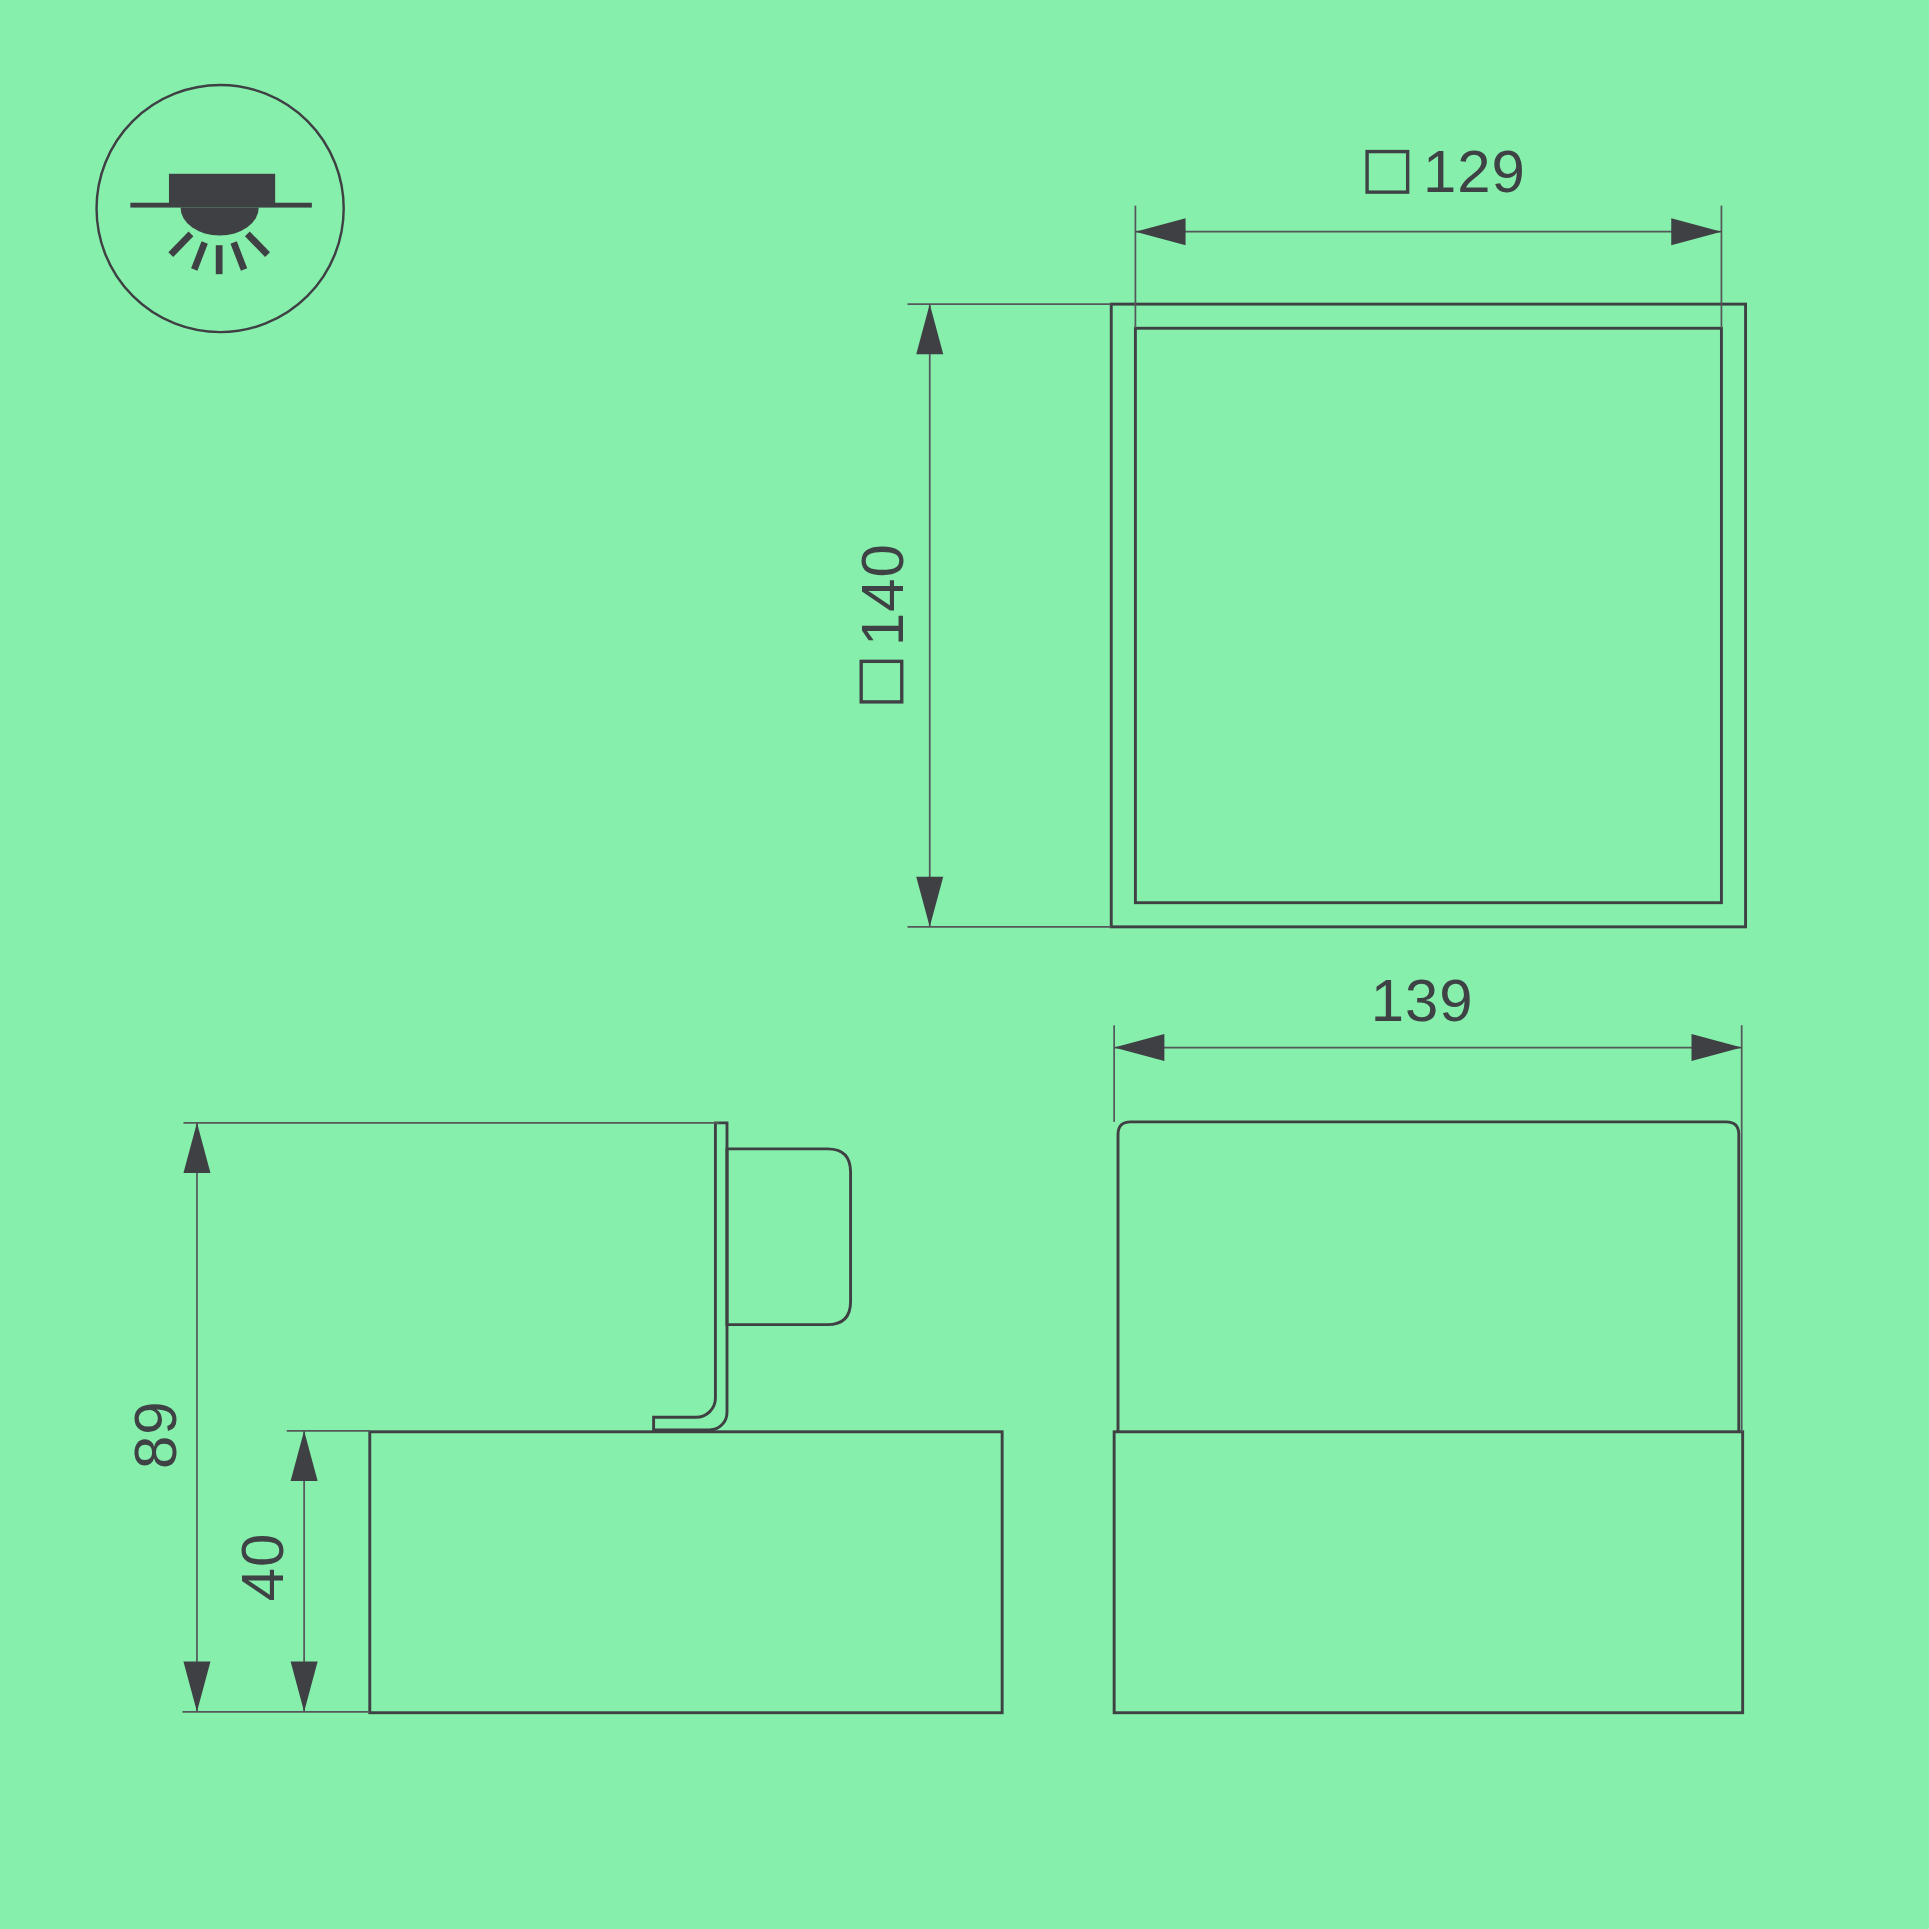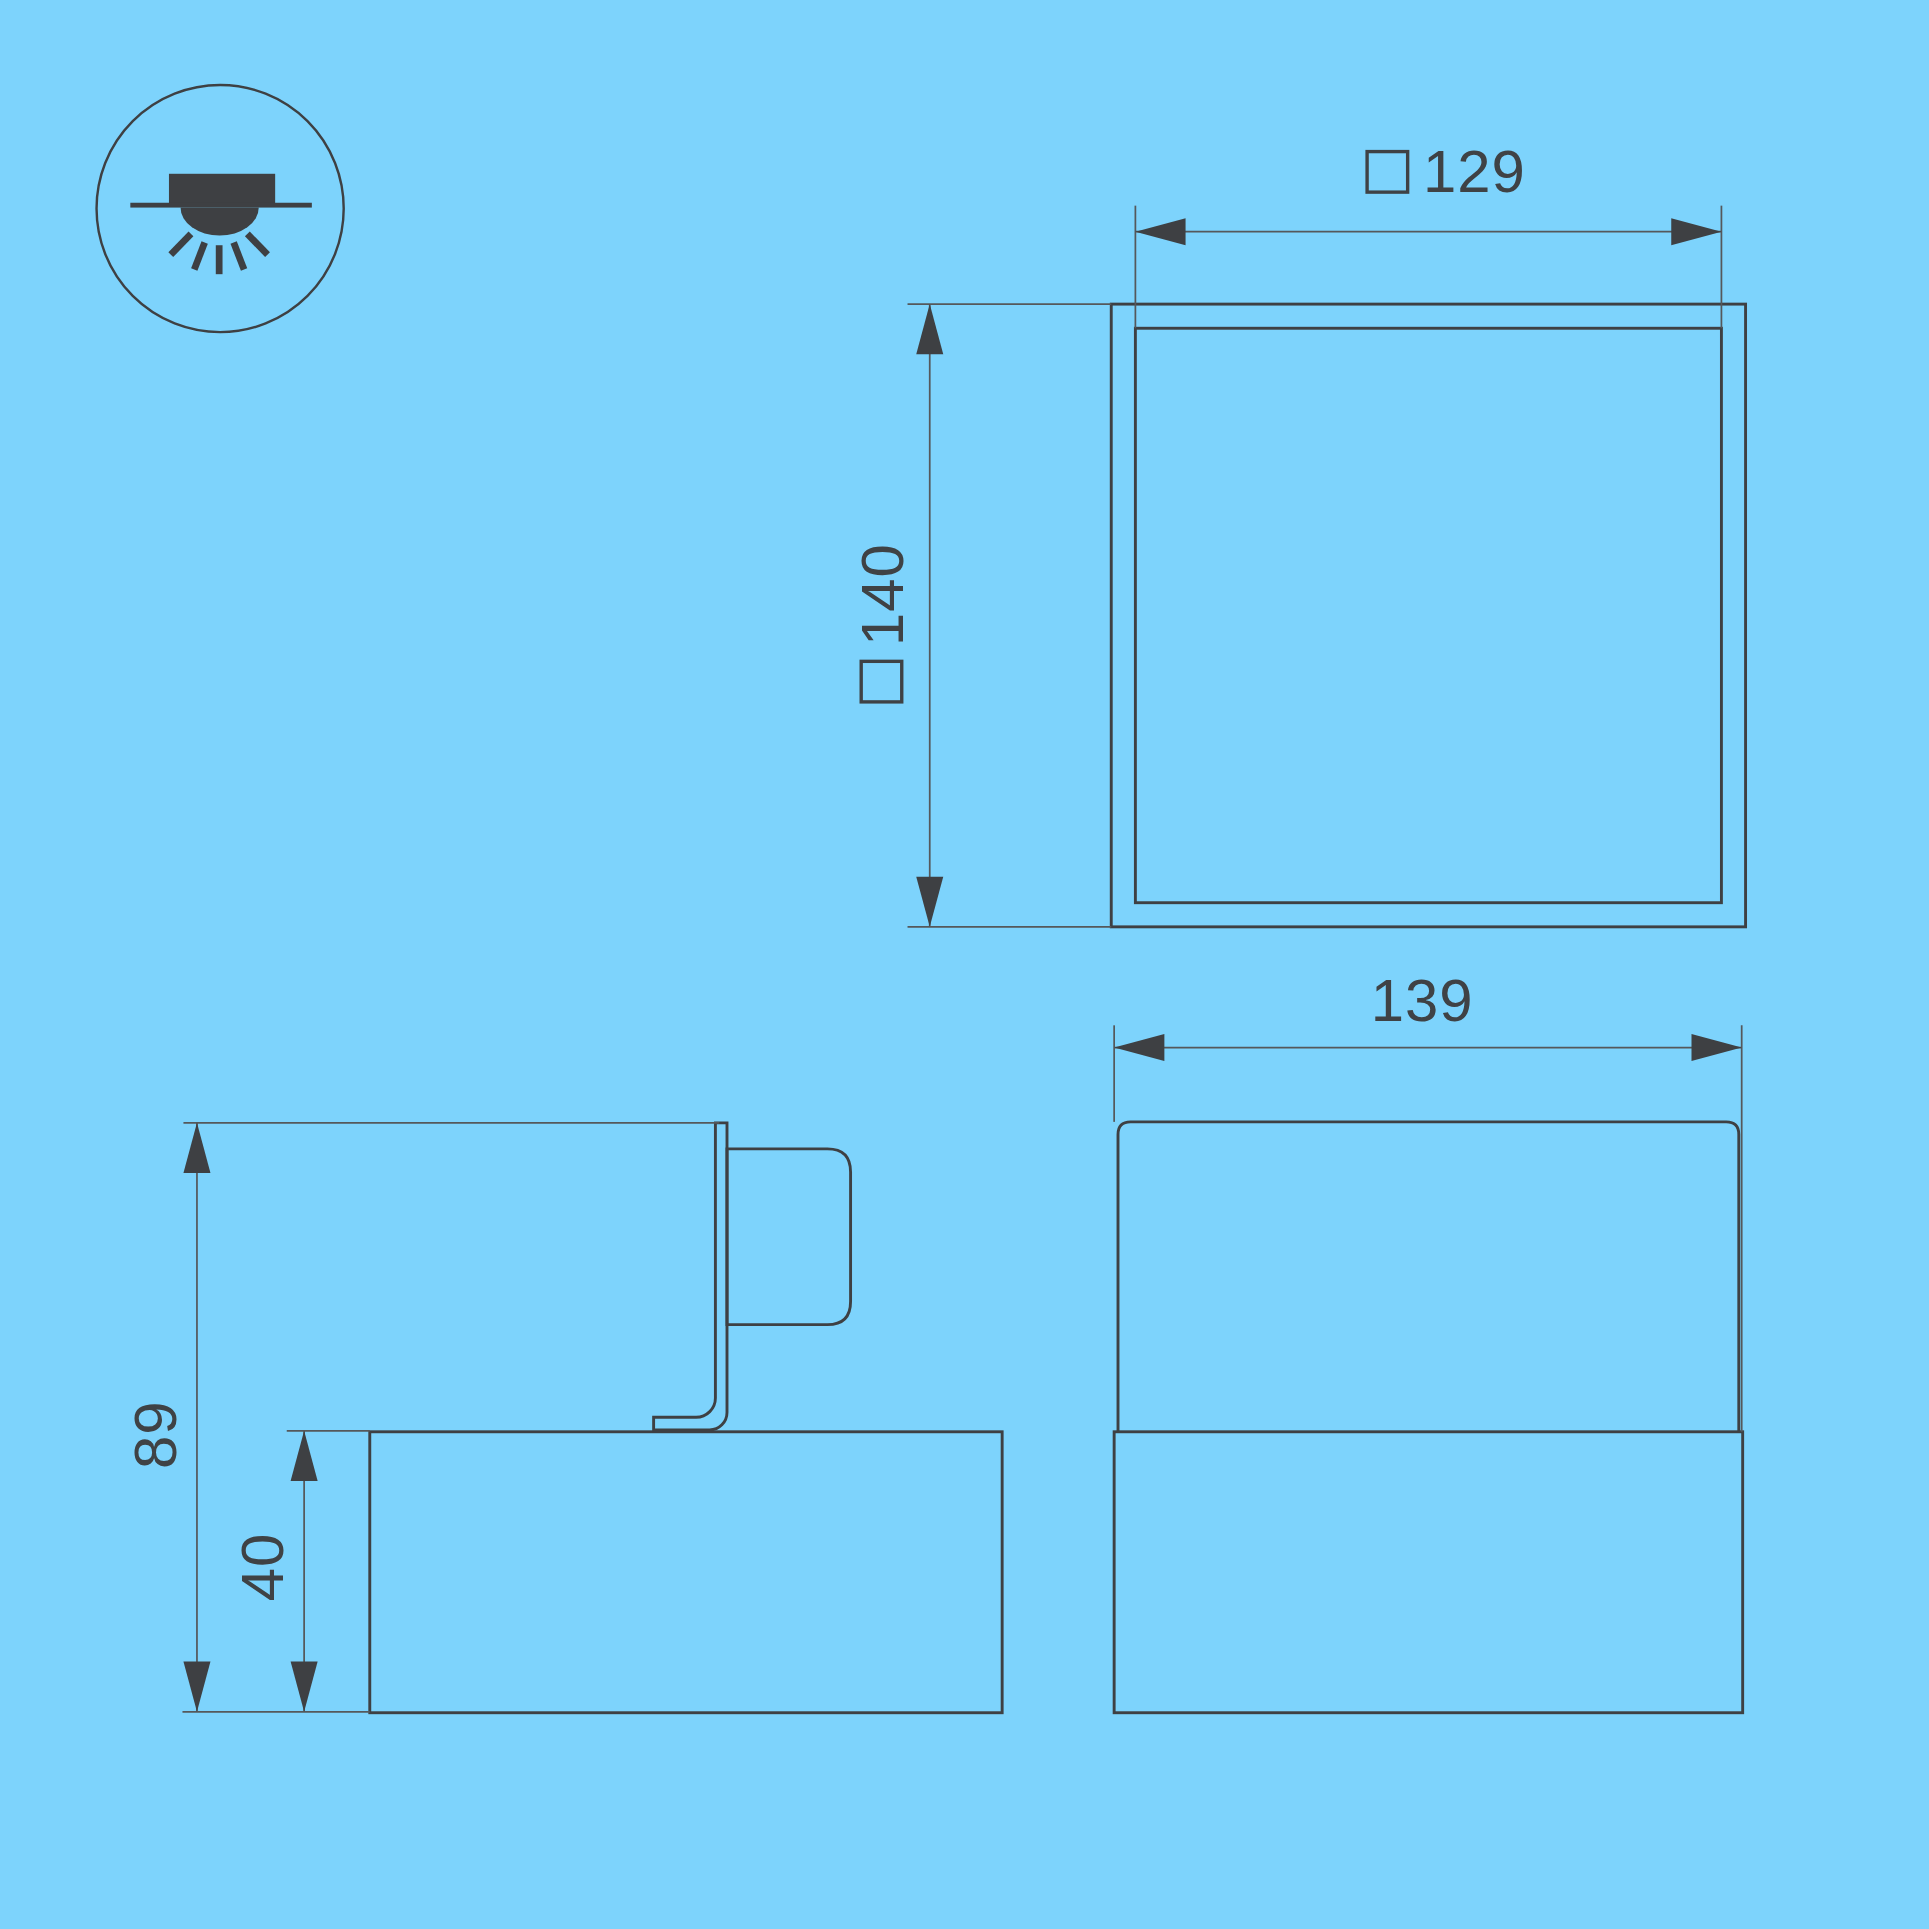--- a/index.html
+++ b/index.html
@@ -1,19 +1,19 @@
 <!DOCTYPE html>
 <html><head>
 <meta charset="utf-8">
 <style>
   html,body{margin:0;padding:0;background:#ffffff;}
   .canvas{
     position:relative;
     width:1929px;height:1929px;
-    background:#7dd3fc;
+    background:#86efac;
     font-family:"Liberation Sans","DejaVu Sans",sans-serif;
   }
   svg{display:block;}
   text{
     font-family:"Liberation Sans","DejaVu Sans",sans-serif;
     font-weight:400;
     fill:#3f4245;
   }
   .dim-text{font-size:62px;letter-spacing:1px;}
 </style>

